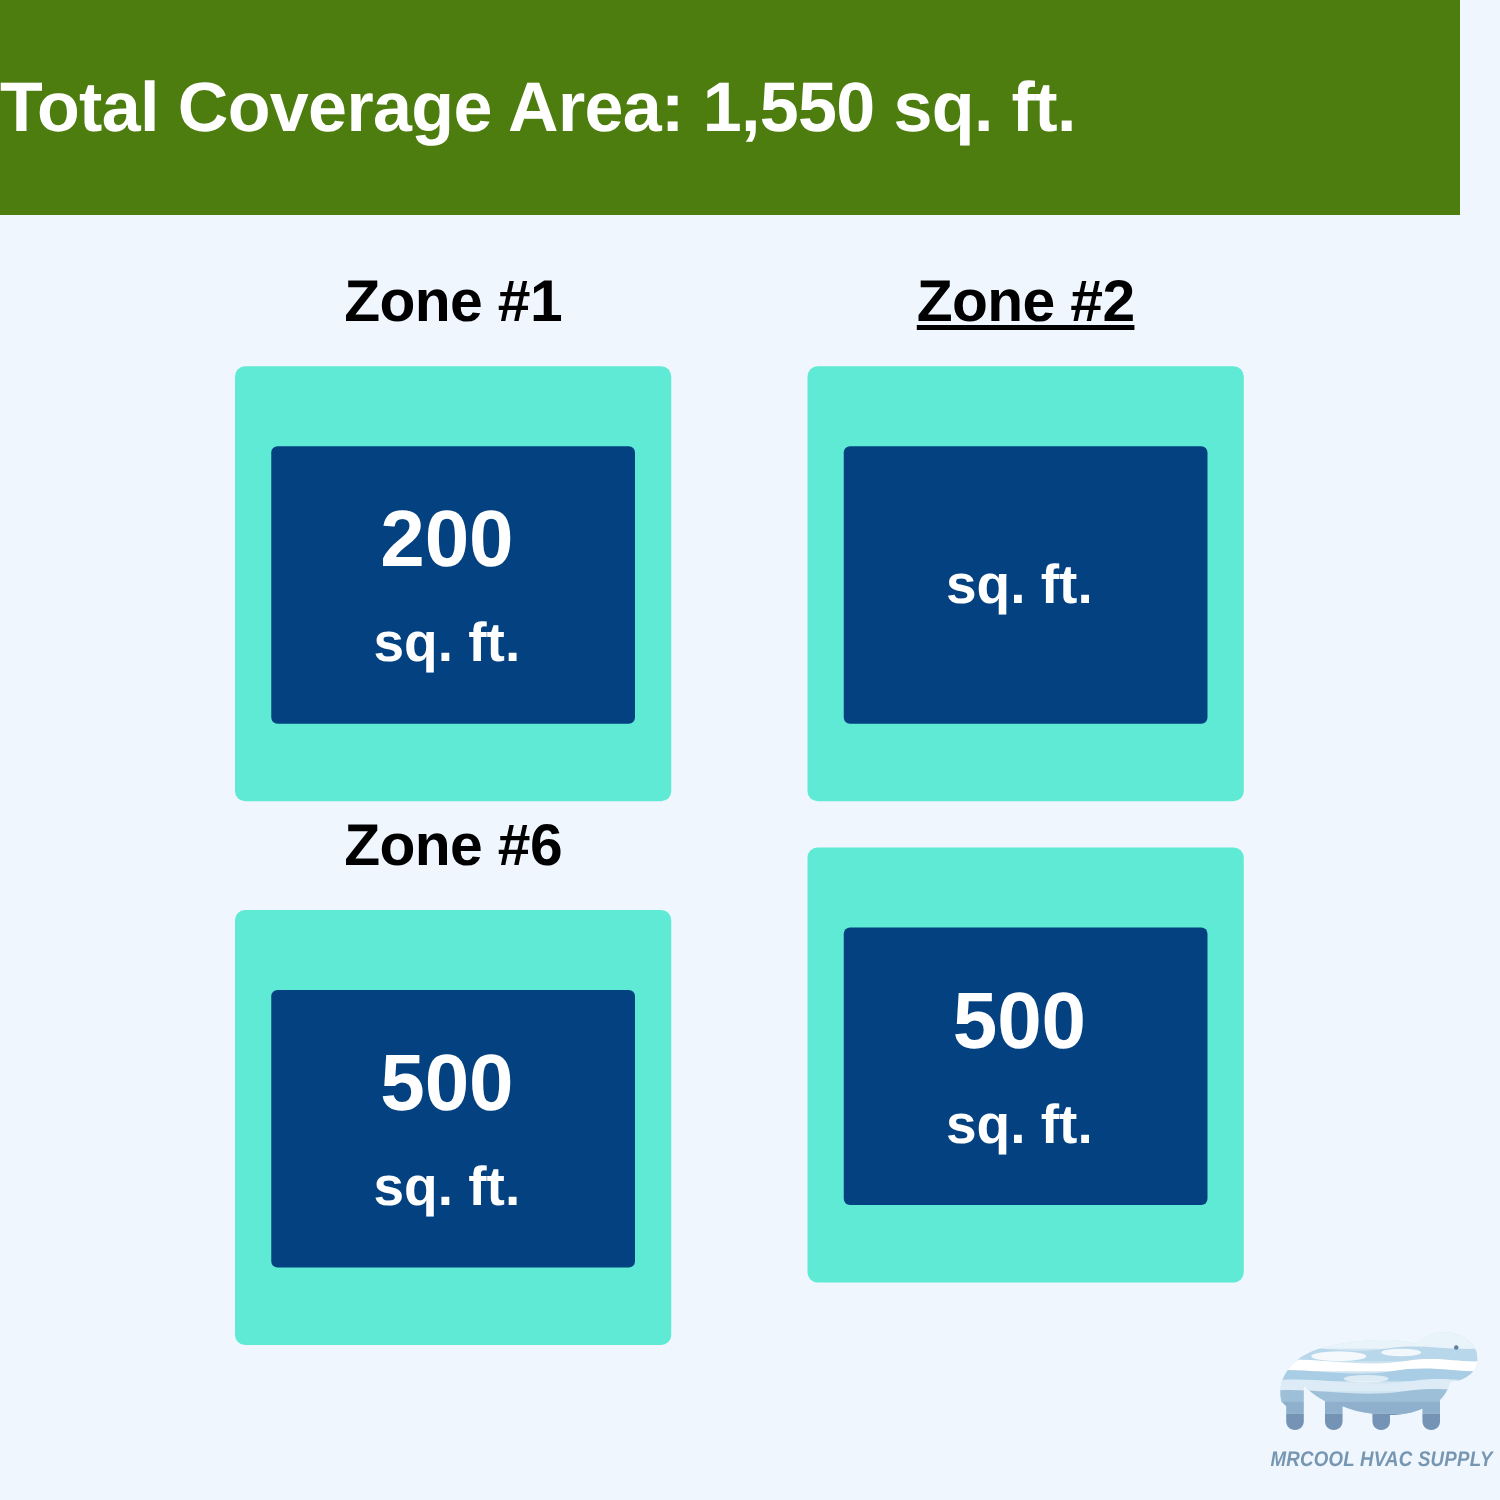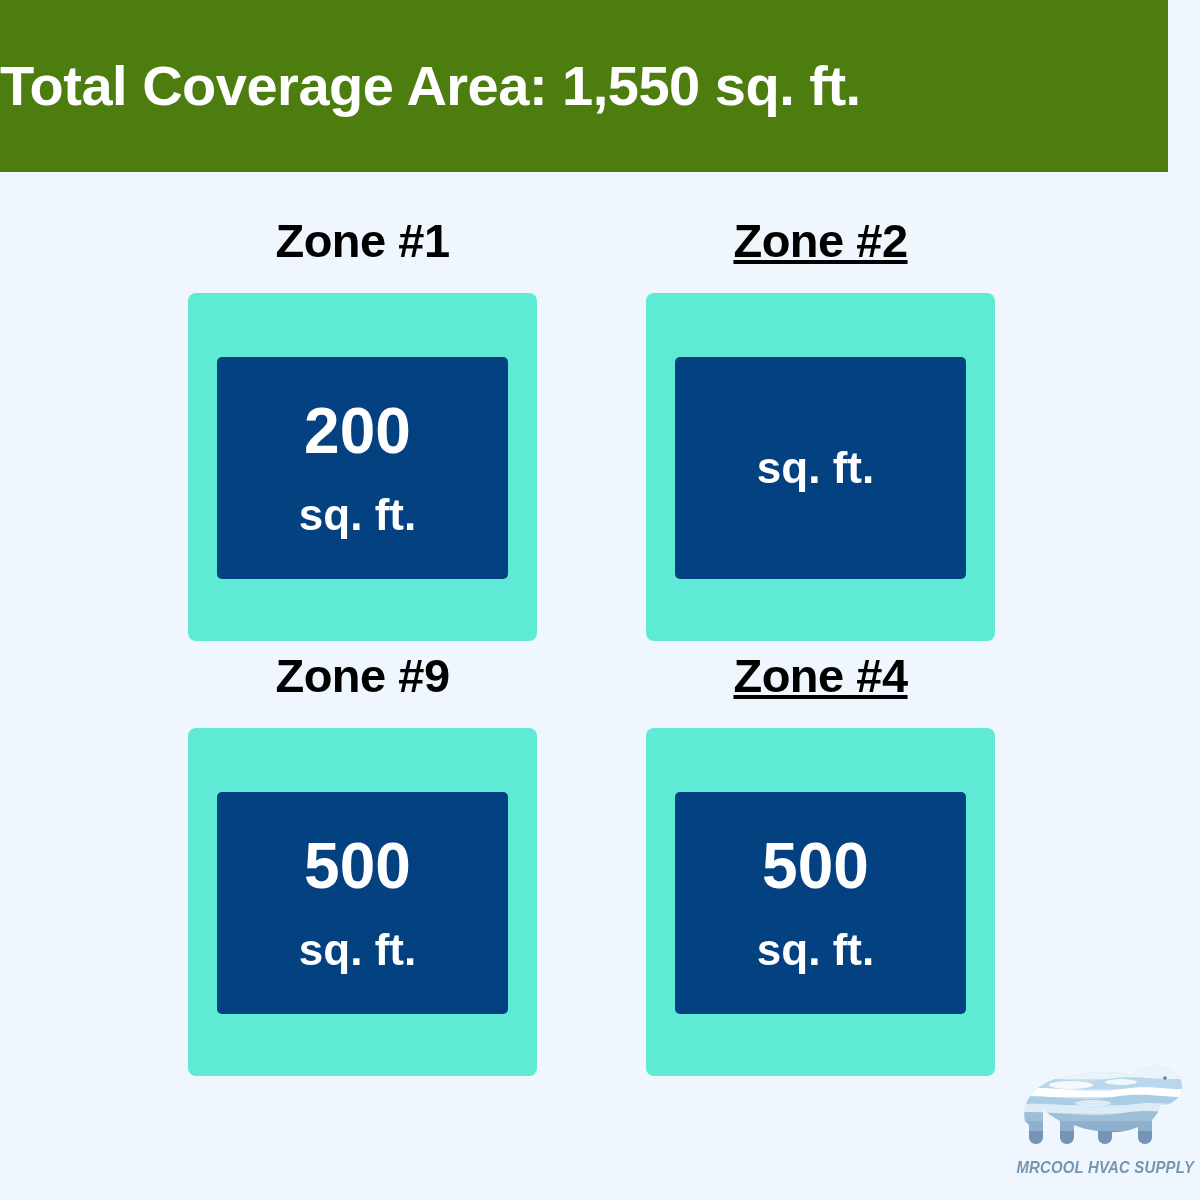--- a/index.html
+++ b/index.html
@@ -156,31 +156,30 @@
   <div class="zone-cell col-2 row-1">
     <div class="zone-label">Zone #2</div>
     <div class="zone-outer">
       <div class="zone-inner">
         <div class="zone-unit">sq. ft.</div>
       </div>
     </div>
   </div>
 
   <div class="zone-cell col-1 row-2">
-    <div class="zone-label">Zone #9</div>
+    <div class="zone-label">Zone #6</div>
     <div class="zone-outer">
       <div class="zone-inner">
         <div class="zone-value">500</div>
         <div class="zone-unit">sq. ft.</div>
       </div>
     </div>
   </div>
 
   <div class="zone-cell col-2 row-2">
-    <div class="zone-label">Zone #4</div>
     <div class="zone-outer">
       <div class="zone-inner">
         <div class="zone-value">500</div>
         <div class="zone-unit">sq. ft.</div>
       </div>
     </div>
   </div>
 
 </div>
 

